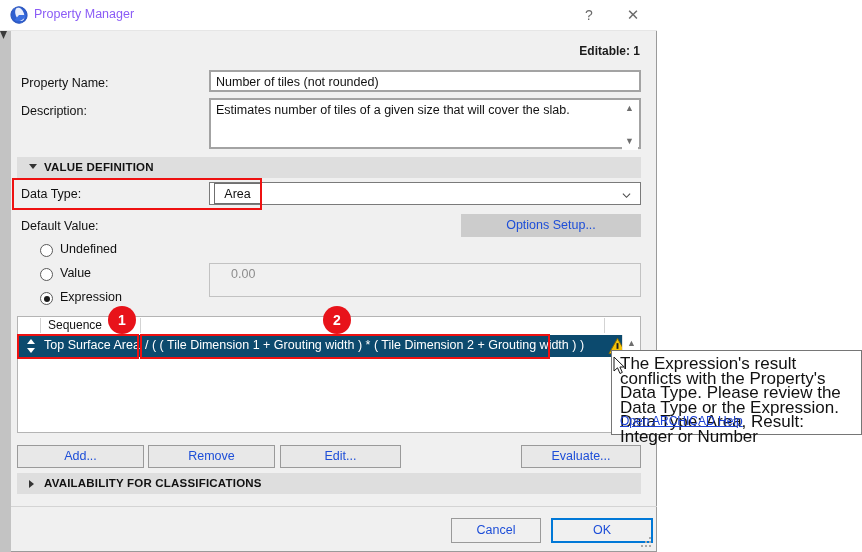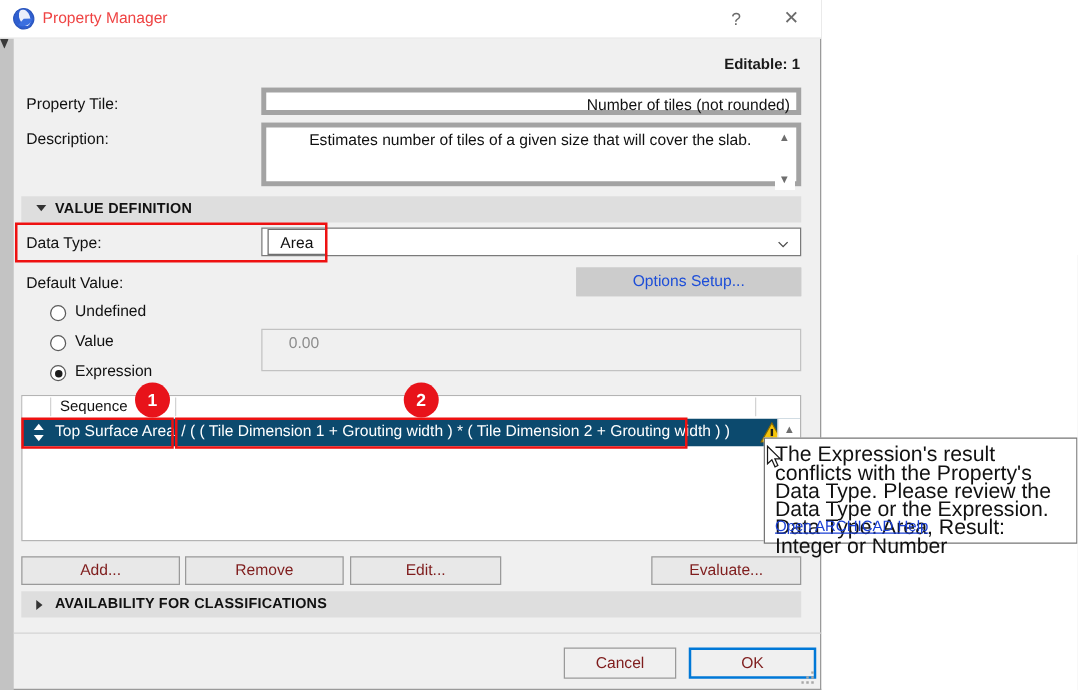--- a/index.html
+++ b/index.html
@@ -42,21 +42,21 @@
   }
   #app-icon {
     position: absolute;
     left: 10px; top: 6px;
     width: 18px; height: 18px;
   }
   #title-text {
     position: absolute;
     left: 34px; top: 7px;
     font-size: 12.5px;
-    color: #ef4444;
+    color: #8b5cf6;
     white-space: nowrap;
   }
   .tb-btn {
     position: absolute;
     top: 0;
     width: 44px;
     height: 30px;
     line-height: 30px;
     text-align: center;
     color: #6b6b6b;
@@ -94,28 +94,27 @@
   .flabel {
     position: absolute;
     font-size: 12.5px;
     color: #111111;
     white-space: nowrap;
   }
 
   .textinput {
     position: absolute;
     background: #ffffff;
-    border: 4px solid #a3a3a3;
+    border: 2px solid #a3a3a3;
     box-sizing: border-box;
     font-family: "Liberation Sans", sans-serif;
     font-size: 12.5px;
     color: #111111;
     padding: 2px 5px;
     line-height: 17px;
-    text-align: right;
   }
 
   #prop-name-input { left: 209px; top: 70px; width: 432px; height: 22px; }
   #desc-input {
     left: 209px; top: 98px; width: 432px; height: 51px;
     padding-right: 36px;
   }
   .ta-scroll {
     position: absolute;
     right: 1px; top: 1px;
@@ -351,21 +350,21 @@
   }
 
   
   .btn {
     position: absolute;
     background: #e8e8e8;
     border: 1px solid #9a9a9a;
     box-sizing: border-box;
     font-family: "Liberation Sans", sans-serif;
     font-size: 12.5px;
-    color: #7f1d1d;
+    color: #1d4ed8;
     text-align: center;
     line-height: 21px;
     height: 23px;
     cursor: default;
   }
   #btn-add    { left: 17px;  top: 445px; width: 127px; }
   #btn-remove { left: 148px; top: 445px; width: 127px; }
   #btn-edit   { left: 280px; top: 445px; width: 121px; }
   #btn-evaluate { left: 521px; top: 445px; width: 120px; }
 
@@ -433,21 +432,21 @@
     <div class="tb-btn" id="help-btn">?</div>
     <div class="tb-btn" id="close-btn">✕</div>
   </div>
 
   <div id="left-rail">
     <div id="rail-marker2"></div>
   </div>
 
   <div id="editable-label">Editable: 1</div>
 
-  <div class="flabel" style="left:21px; top:76px;">Property Tile:</div>
+  <div class="flabel" style="left:21px; top:76px;">Property Name:</div>
   <div class="textinput" id="prop-name-input">Number of tiles (not rounded)</div>
 
   <div class="flabel" style="left:21px; top:104px;">Description:</div>
   <div class="textinput" id="desc-input">
     <span>Estimates number of tiles of a given size that will cover the slab.</span>
     <div class="ta-scroll">
       <div class="arr up">▲</div>
       <div class="arr down">▼</div>
     </div>
   </div>

